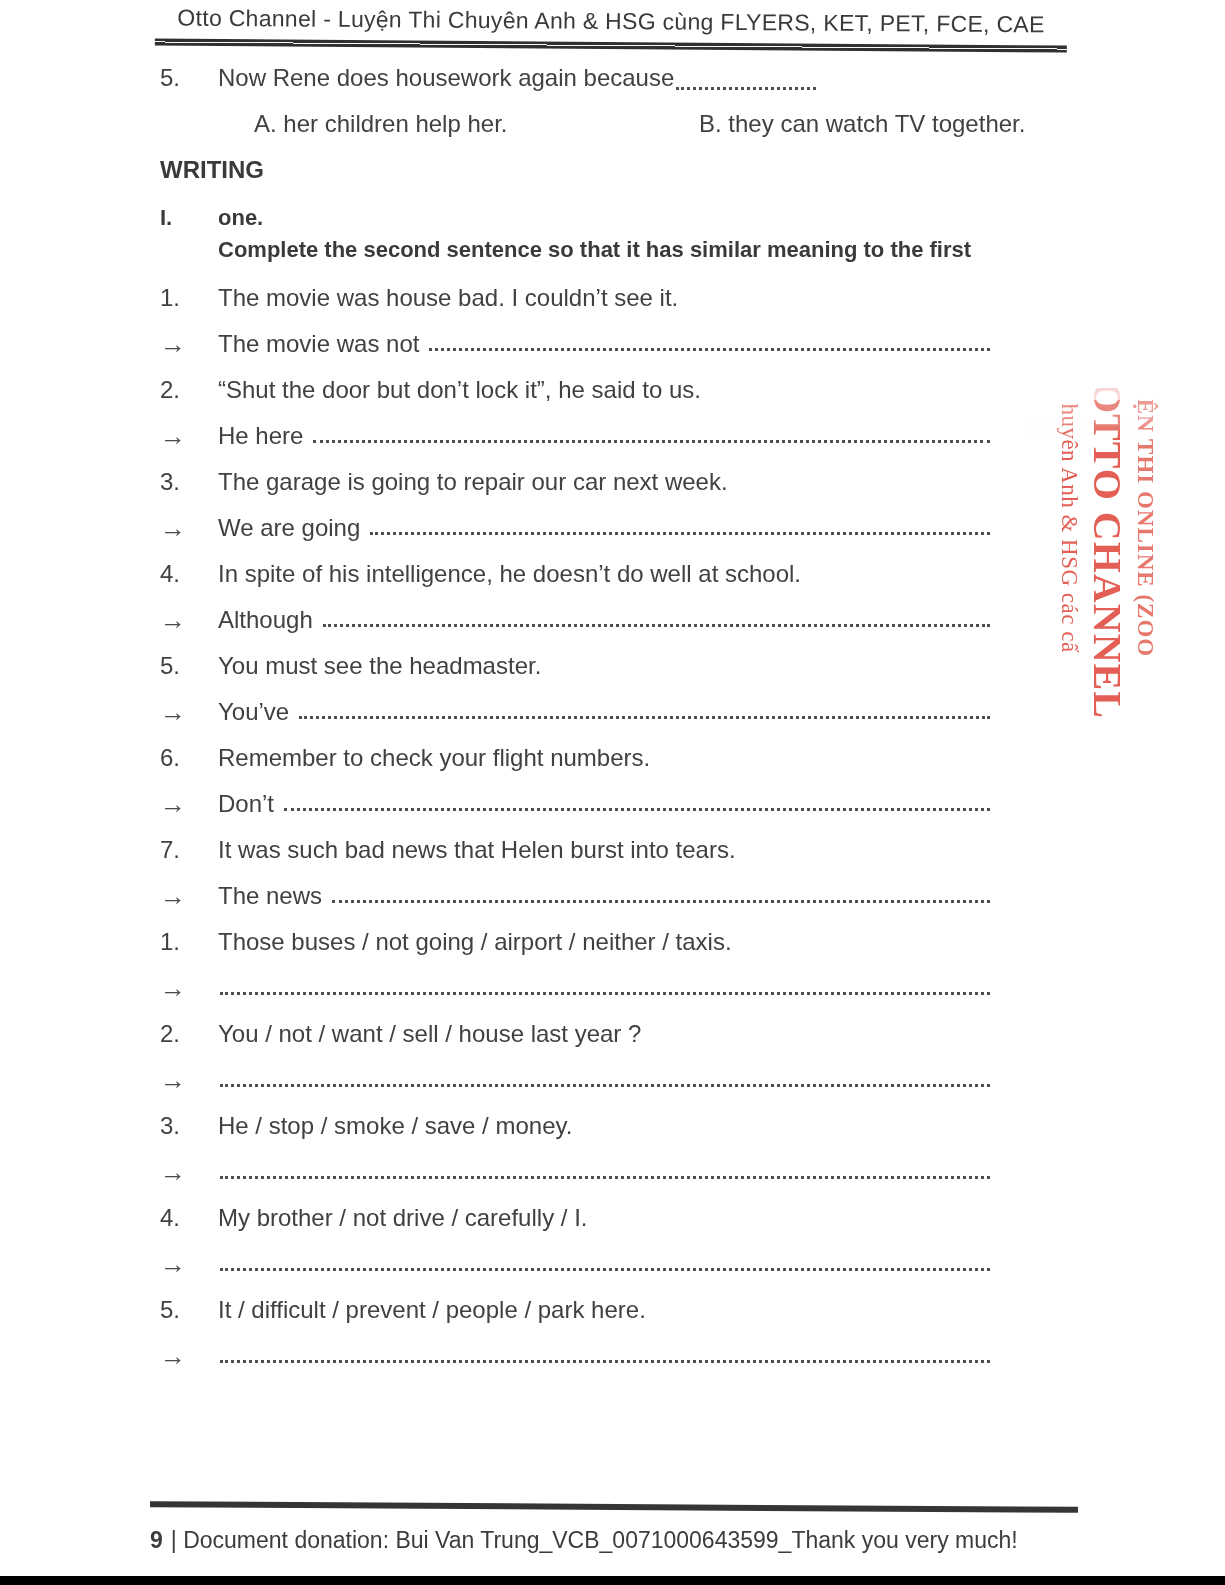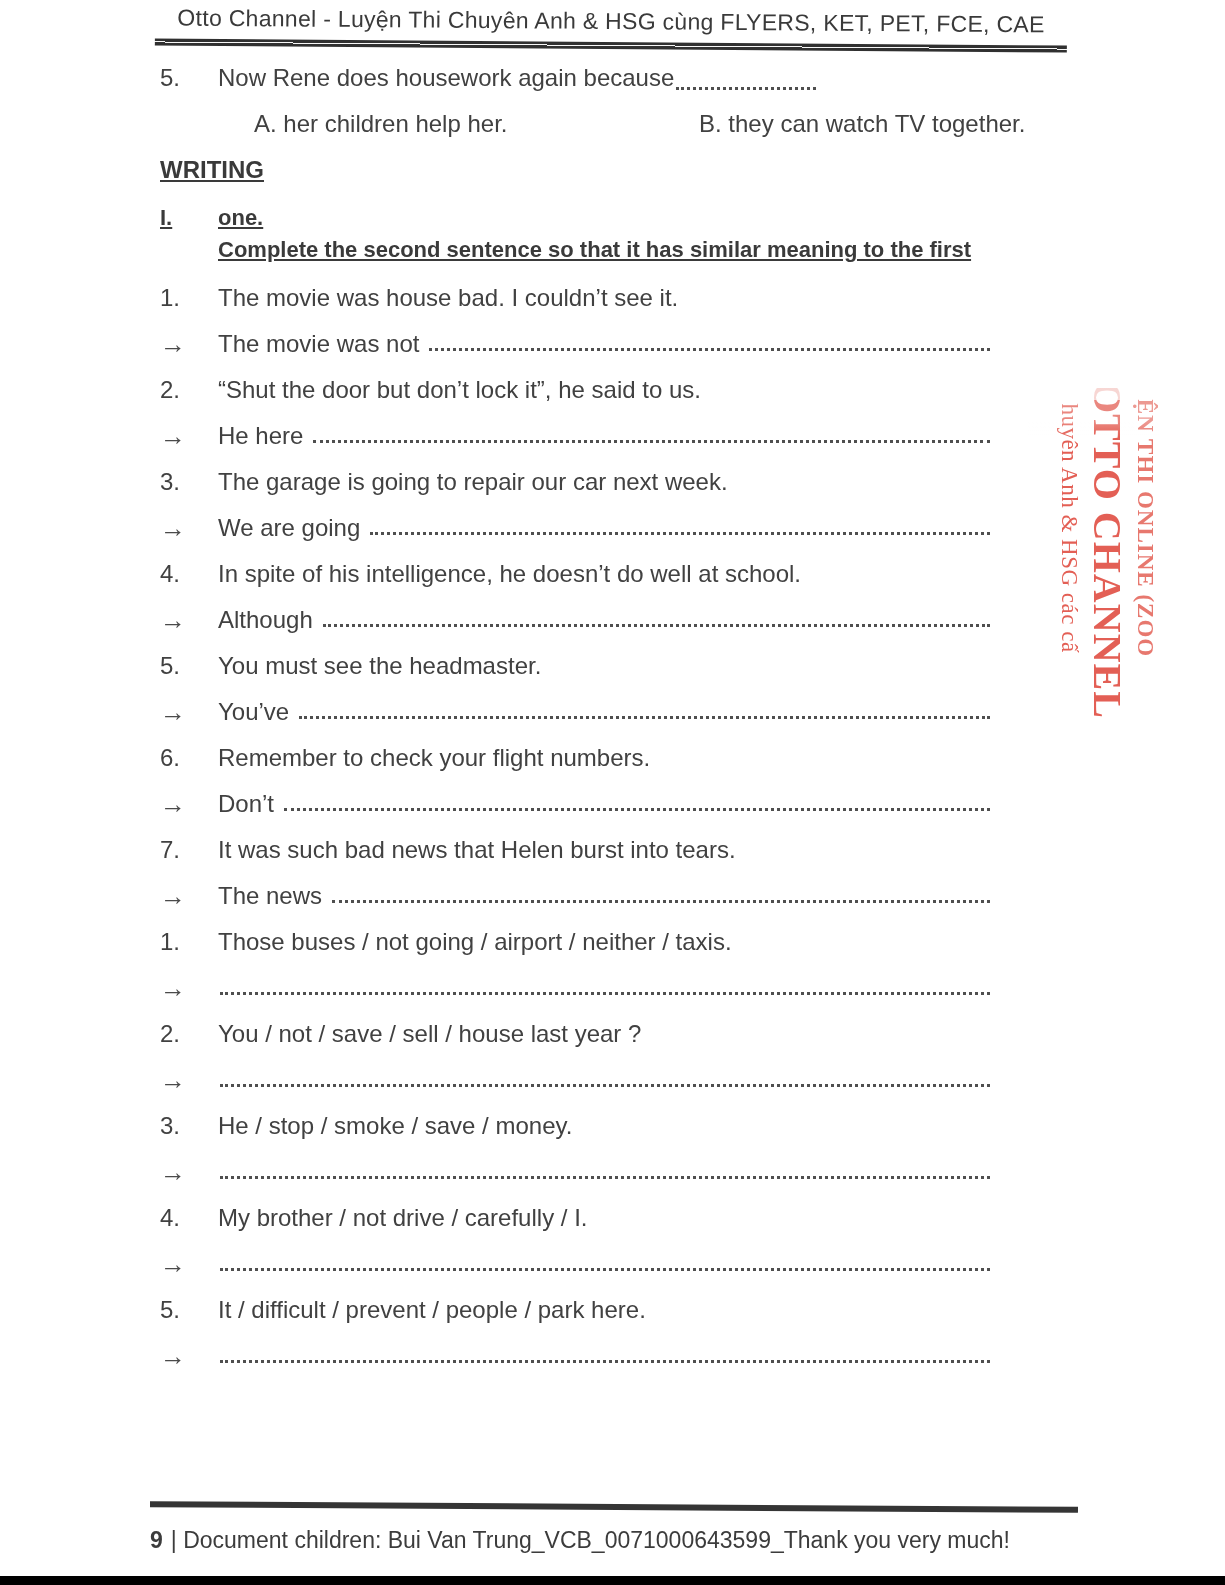--- a/index.html
+++ b/index.html
@@ -29,21 +29,21 @@
   }
 
   
   .content {
     position:absolute; top:64px; left:160px; width:905px;
     font-size:24px;
   }
   .row { display:flex; align-items:flex-start; line-height:28px; min-height:28px; margin-bottom:18px; }
   .num { width:58px; flex-shrink:0; }
   .txt { flex:1; }
-  .bold { font-weight:bold; color:#3a3a3a;text-decoration:underline; }
+  .bold { font-weight:bold; color:#3a3a3a; }
   .arrow { font-size:26px; color:#4a4a4a; }
 
   .opt1 { width:445px; flex-shrink:0;margin-left:36px; }
   .opt2 { flex:1; }
 
   .heading-row { margin-bottom:18px; }
   .instr-line { white-space:nowrap; font-size:22px; line-height:32px; }
 
   .dots {
     flex:1; align-self:flex-end;
@@ -204,21 +204,21 @@
       <span class="num">1.</span>
       <span class="txt">Those buses / not going / airport / neither / taxis.</span>
     </div>
     <div class="row">
       <span class="num arrow">→</span>
       <span class="dots full"></span>
     </div>
 
     <div class="row">
       <span class="num">2.</span>
-      <span class="txt">You / not / save / sell / house last year ?</span>
+      <span class="txt">You / not / want / sell / house last year ?</span>
     </div>
     <div class="row">
       <span class="num arrow">→</span>
       <span class="dots full"></span>
     </div>
 
     <div class="row">
       <span class="num">3.</span>
       <span class="txt">He / stop / smoke / save / money.</span>
     </div>
@@ -250,17 +250,17 @@
   <div class="stamp">
     <div class="stamp-inner">
       <div class="stamp-line1">ỆN THI ONLINE (ZOO</div>
       <div class="stamp-line2">OTTO CHANNEL</div>
       <div class="stamp-line3">huyên Anh &amp; HSG các cấ</div>
     </div>
   </div>
 
   <div class="footer-rule"></div>
   <div class="footer">
-    <span class="pg">9</span><span>| Document children: Bui Van Trung_VCB_0071000643599_Thank you very much!</span>
+    <span class="pg">9</span><span>| Document donation: Bui Van Trung_VCB_0071000643599_Thank you very much!</span>
   </div>
   <div class="bottom-bar"></div>
 
 </div>
 
 </body></html>

